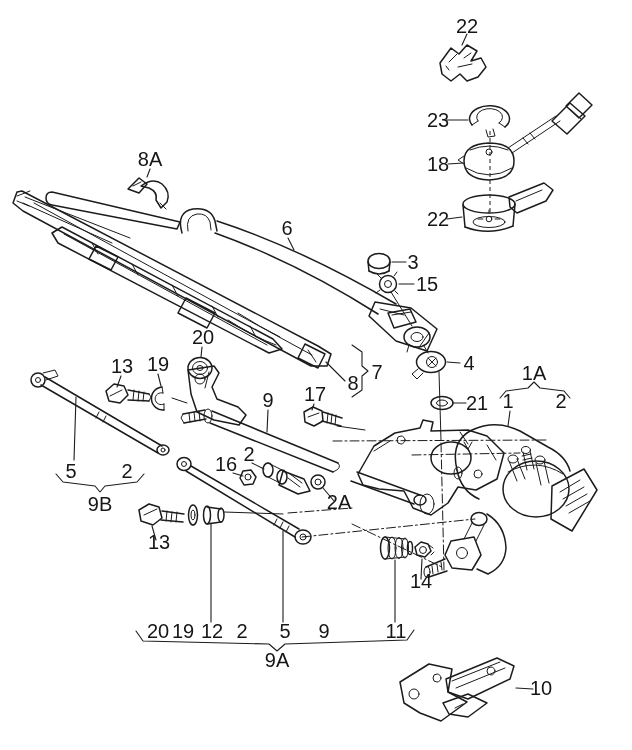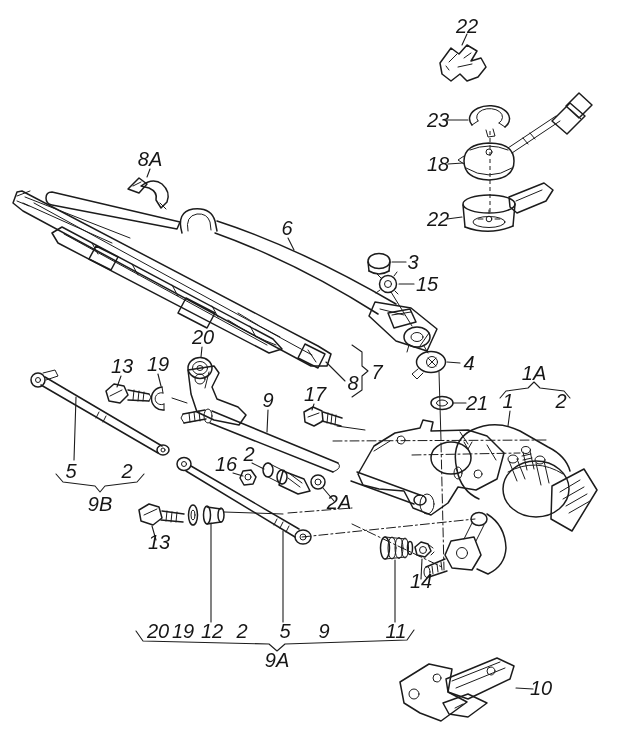--- a/index.html
+++ b/index.html
@@ -1,18 +1,18 @@
 <!DOCTYPE html>
 <html><head>
 <meta charset="utf-8">
 <style>
   html,body{margin:0;padding:0;background:#ffffff;}
   .stage{
     position:relative;width:632px;height:750px;background:#ffffff;
-    font-family:"Liberation Sans", sans-serif;overflow:hidden;font-style:italic;
+    font-family:"Liberation Sans", sans-serif;overflow:hidden;
   }
   svg{display:block;}
   .o{fill:none;stroke:#1c1c1c;stroke-width:1.5;stroke-linecap:round;stroke-linejoin:round;}
   .d{fill:none;stroke:#1c1c1c;stroke-width:1;stroke-linecap:round;stroke-linejoin:round;}
   .ld{fill:none;stroke:#1c1c1c;stroke-width:1.1;stroke-linecap:round;stroke-linejoin:round;}
   .cl{fill:none;stroke:#1c1c1c;stroke-width:1;stroke-dasharray:9 3 2 3;stroke-linecap:round;}
   .ax{fill:none;stroke:#1c1c1c;stroke-width:1;stroke-dasharray:4 3;}
   .lbl{fill:#161616;font-size:20px;font-family:"Liberation Sans",sans-serif;text-anchor:middle;}
 </style>
 </head>

